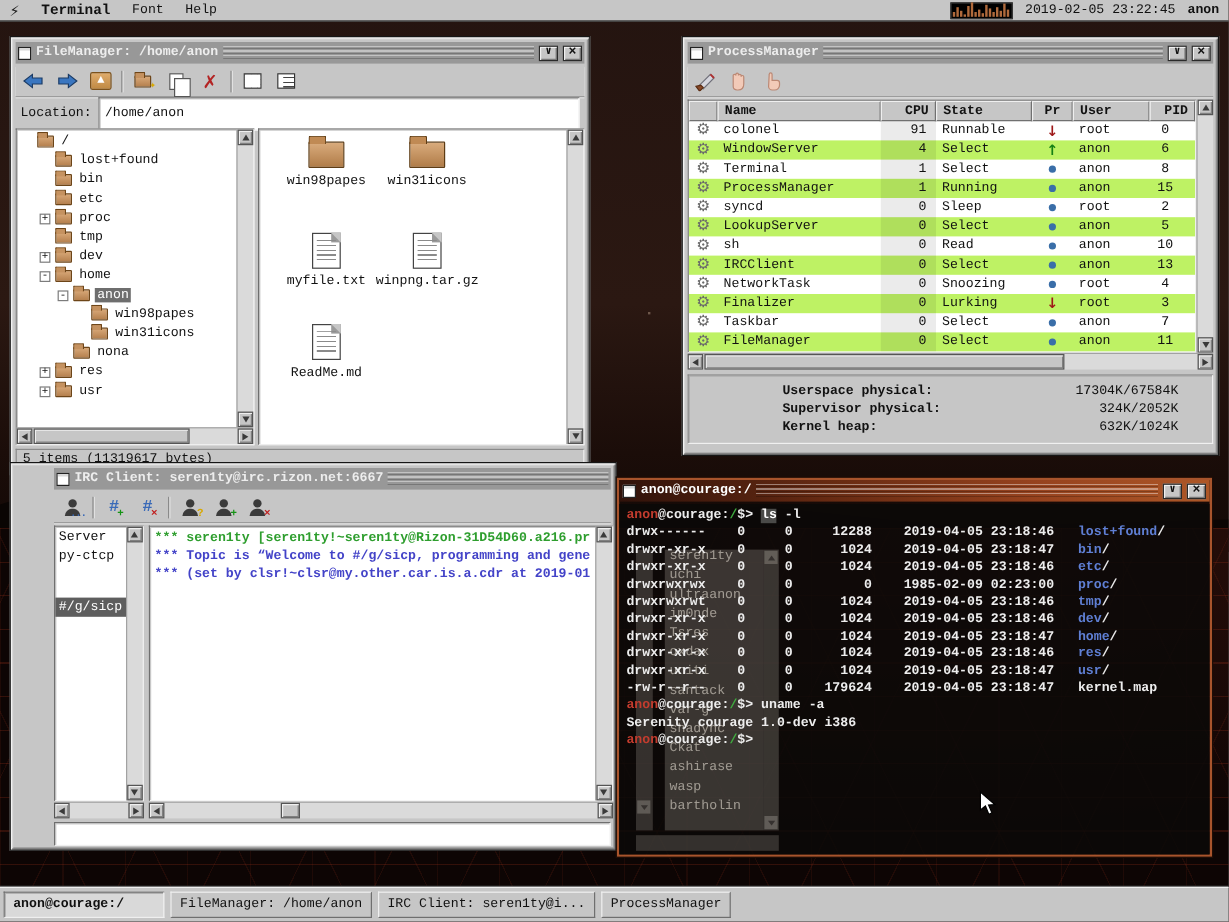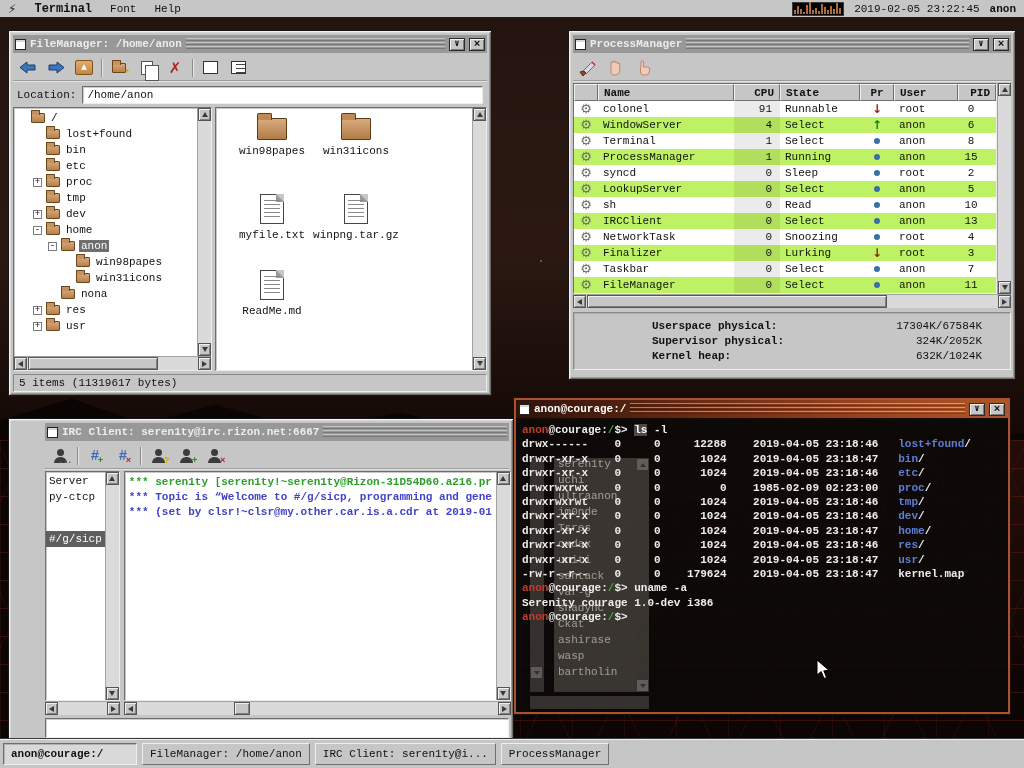--- a/index.html
+++ b/index.html
@@ -90,21 +90,21 @@
   
   .taskbar { position:absolute; left:0; top:739px; width:1024px; height:29px; background:#c6c6c6;
     border-top:1px solid #efefef; box-shadow:0 -1px 0 #3a3a3a; display:flex; align-items:center; gap:5px; padding:0 3px; z-index:30; }
   .task-btn { height:22px; display:flex; align-items:center; padding:0 7px; font-size:11px; color:#111;
     background:#c6c6c6; border:1px solid; border-color:#efefef #6f6f6f #6f6f6f #efefef; white-space:nowrap; overflow:hidden; }
   .task-btn.active { border-color:#6f6f6f #efefef #efefef #6f6f6f; background:#d9d9d9; font-weight:bold; box-shadow:inset 1px 1px 0 rgba(0,0,0,.18); }
 
   
   #fm { left:8px; top:30px; width:484px; height:366px; }
   .loc-row { height:24px; display:flex; align-items:center; gap:6px; padding:0 4px; font-size:11px; color:#111; }
-  .loc-row input { flex:1; height:18px; font:11px "Liberation Mono", monospace; padding:0 4px;
+  .loc-row input { flex:1; height:28px; font:11px "Liberation Mono", monospace; padding:0 4px;
     background:#fff; border:1px solid; border-color:#6f6f6f #eee #eee #6f6f6f; box-shadow:inset 1px 1px 0 rgba(0,0,0,.2); outline:none; color:#111; }
   .fm-main { display:flex; gap:3px; height:264px; }
   .pane-outer { display:flex; flex-direction:column; }
   .pane-row { display:flex; flex:1; min-height:0; }
   #fm-tree-outer { width:199px; }
   #fm-tree { flex:1; overflow:hidden; padding-top:2px; }
   .tree-row { height:16px; display:flex; align-items:center; gap:4px; font-size:11px; color:#111; white-space:nowrap; }
   .expander { width:9px; height:9px; background:#fff; border:1px solid #7c7c7c; font-size:9px; line-height:7px; text-align:center; color:#111; flex:0 0 auto; }
   .expander-spacer { width:9px; flex:0 0 auto; }
   .tree-label { padding:0 2px; }
@@ -138,21 +138,21 @@
   .c-cpu{width:46px; text-align:right; padding-right:8px;} .c-state{width:80px; padding-left:5px;}
   .c-pr{width:34px; display:flex; justify-content:center;} .c-user{width:64px; padding-left:5px;} .c-pid{flex:1; text-align:center; padding-right:12px;}
   .pm-row .c-cpu { background:rgba(0,0,0,.08); align-self:stretch; display:flex; align-items:center; justify-content:flex-end; }
   .pm-stats { margin-top:4px; height:58px; background:#c6c6c6; border:1px solid; border-color:#8a8a8a #f0f0f0 #f0f0f0 #8a8a8a;
     box-shadow:inset 1px 1px 0 rgba(0,0,0,.12); padding:7px 0 0 78px; }
   .stat-row { display:flex; height:15px; font-size:11px; color:#111; }
   .stat-label { width:200px; font-weight:bold; }
   .stat-value { width:130px; text-align:right; }
 
   
-  #irc { left:8px; top:418px; width:506px; height:324px;padding-left:36px; }
+  #irc { left:8px; top:385px; width:506px; height:324px;padding-left:36px; }
   .irc-main { display:flex; gap:4px; height:244px; }
   .irc-chan-col { width:100px; display:flex; flex-direction:column; }
   .irc-chat-col { flex:1; display:flex; flex-direction:column; }
   #irc-channels { flex:1; overflow:hidden; padding-top:1px; }
   .chan-row { height:16px; display:flex; align-items:center; font-size:11px; color:#111; padding:0 3px; white-space:nowrap; }
   .chan-row.selected { background:#5e5e5e; color:#fff;margin-top:26px; }
   #irc-chat { flex:1; overflow:hidden; padding:3px 4px;font-weight:bold; }
   .msg { font-size:11px; line-height:15px; white-space:nowrap; }
   .msg.green { color:#2e9e2e; } .msg.blue { color:#4343c8; }
   .irc-input { height:20px; margin-top:3px; display:flex; }

